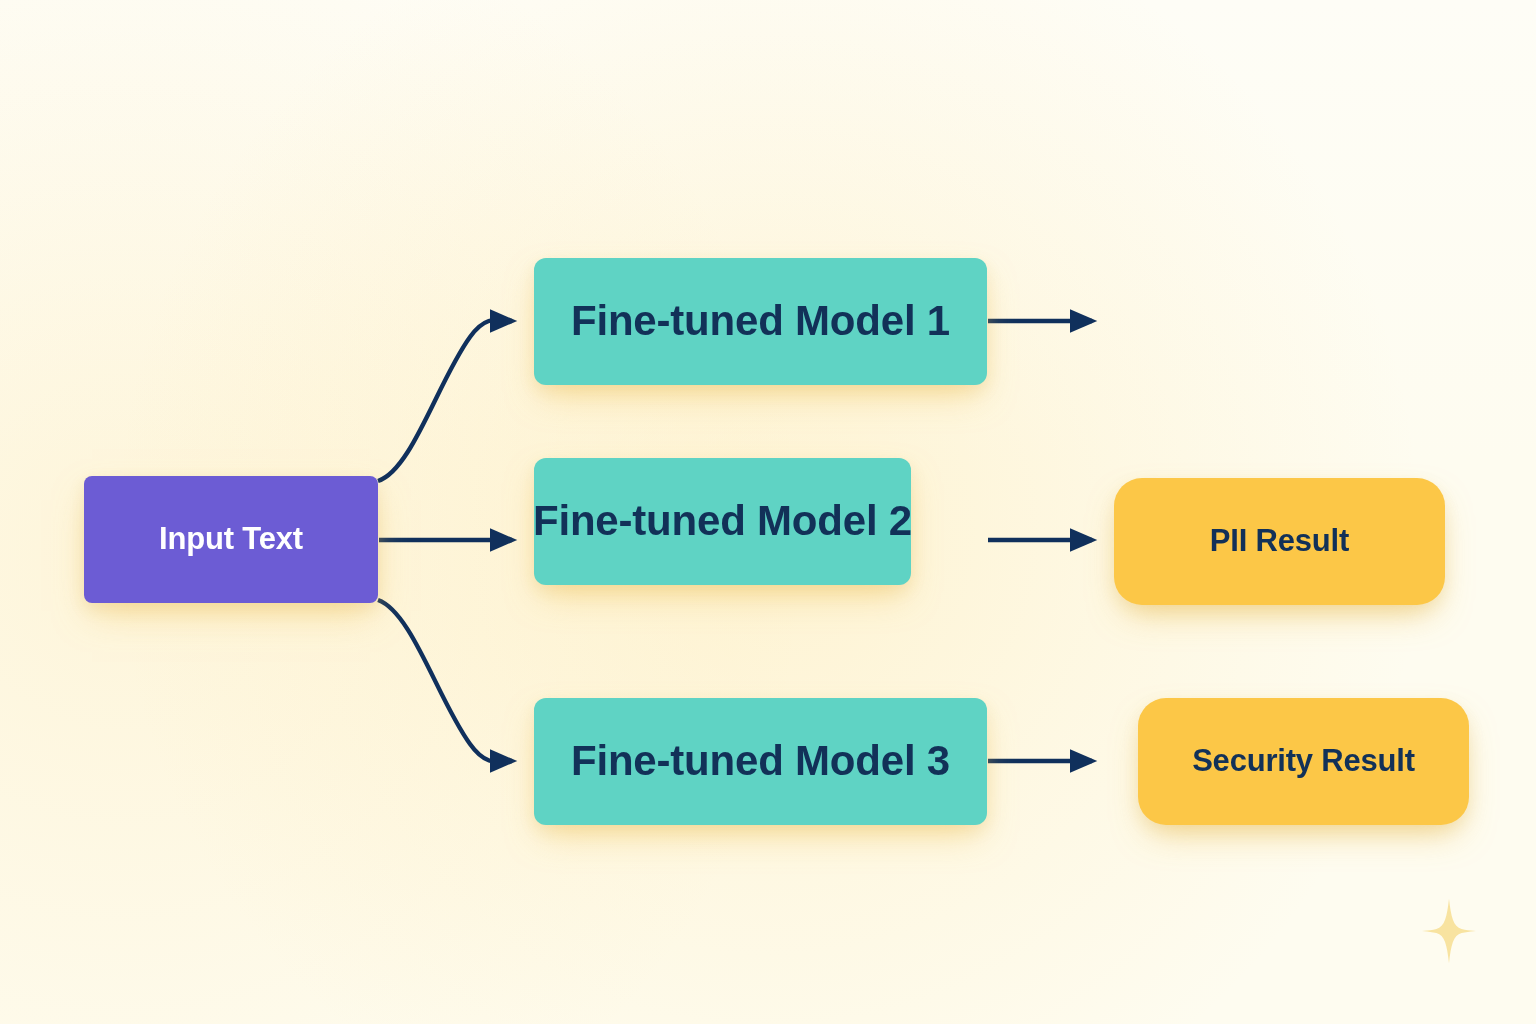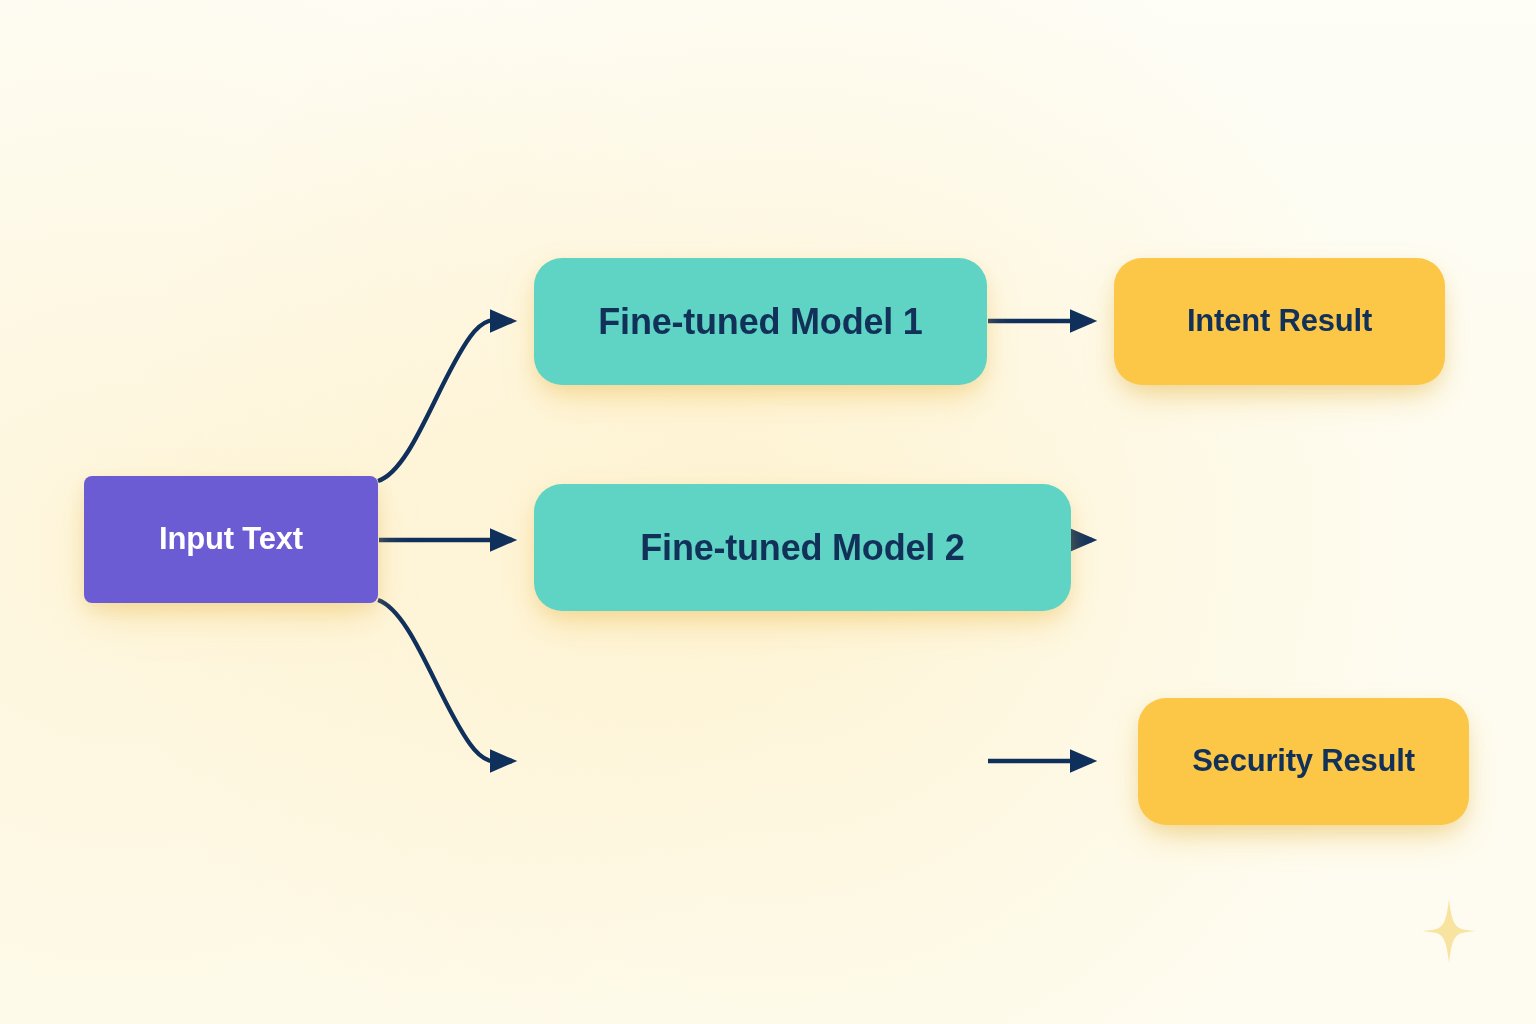--- a/index.html
+++ b/index.html
@@ -51,22 +51,22 @@
     background: #6c5cd4;
     color: #ffffff;
     font-size: 31px;
     border-radius: 8px;
     box-shadow: 0 16px 34px -8px rgba(244,200,96,0.55),
                 0 6px 16px rgba(190,150,40,0.14);
   }
   .node-model {
     background: #5fd3c4;
     color: #123158;
-    font-size: 36px;
-    border-radius: 28px;
+    font-size: 42px;
+    border-radius: 12px;
     box-shadow: 0 16px 34px -8px rgba(244,200,96,0.55),
                 0 6px 16px rgba(190,150,40,0.13);
   }
   .node-result {
     background: #fcc747;
     color: #123158;
     font-size: 31px;
     border-radius: 28px;
     box-shadow: 0 16px 34px -10px rgba(238,190,80,0.62),
                 0 6px 16px rgba(190,150,40,0.12);
@@ -116,29 +116,32 @@
   </svg>
 
   <div class="node node-input" style="left:84px; top:476px; width:294px; height:127px;">
     <span class="node-label">Input Text</span>
   </div>
 
   <div class="node node-model" style="left:534px; top:258px; width:453px; height:127px;">
     <span class="node-label">Fine-tuned Model 1</span>
   </div>
 
-  <div class="node node-model" style="left:534px; top:484px; width:537px; height:127px;">
+  <div class="node node-model" style="left:534px; top:458px; width:377px; height:127px;">
     <span class="node-label">Fine-tuned Model 2</span>
   </div>
 
-
-  <div class="node node-result" style="left:1114px; top:258px; width:331px; height:127px;">
-    <span class="node-label">Intent Result</span>
+  <div class="node node-model" style="left:534px; top:698px; width:453px; height:127px;">
+    <span class="node-label">Fine-tuned Model 3</span>
   </div>
 
+
+  <div class="node node-result" style="left:1114px; top:478px; width:331px; height:127px;">
+    <span class="node-label">PII Result</span>
+  </div>
 
   <div class="node node-result" style="left:1114px; top:698px; width:331px; height:127px;margin-left:24px;">
     <span class="node-label">Security Result</span>
   </div>
 
   <svg id="sparkle" viewBox="0 0 100 100">
     <path d="M50 4 C53 30 56 44 68 47 C80 50 92 50 96 50 C92 50 80 50 68 53 C56 56 53 70 50 96 C47 70 44 56 32 53 C20 50 8 50 4 50 C8 50 20 50 32 47 C44 44 47 30 50 4 Z" fill="#F8E3A0"></path>
   </svg>
 
 </div>

